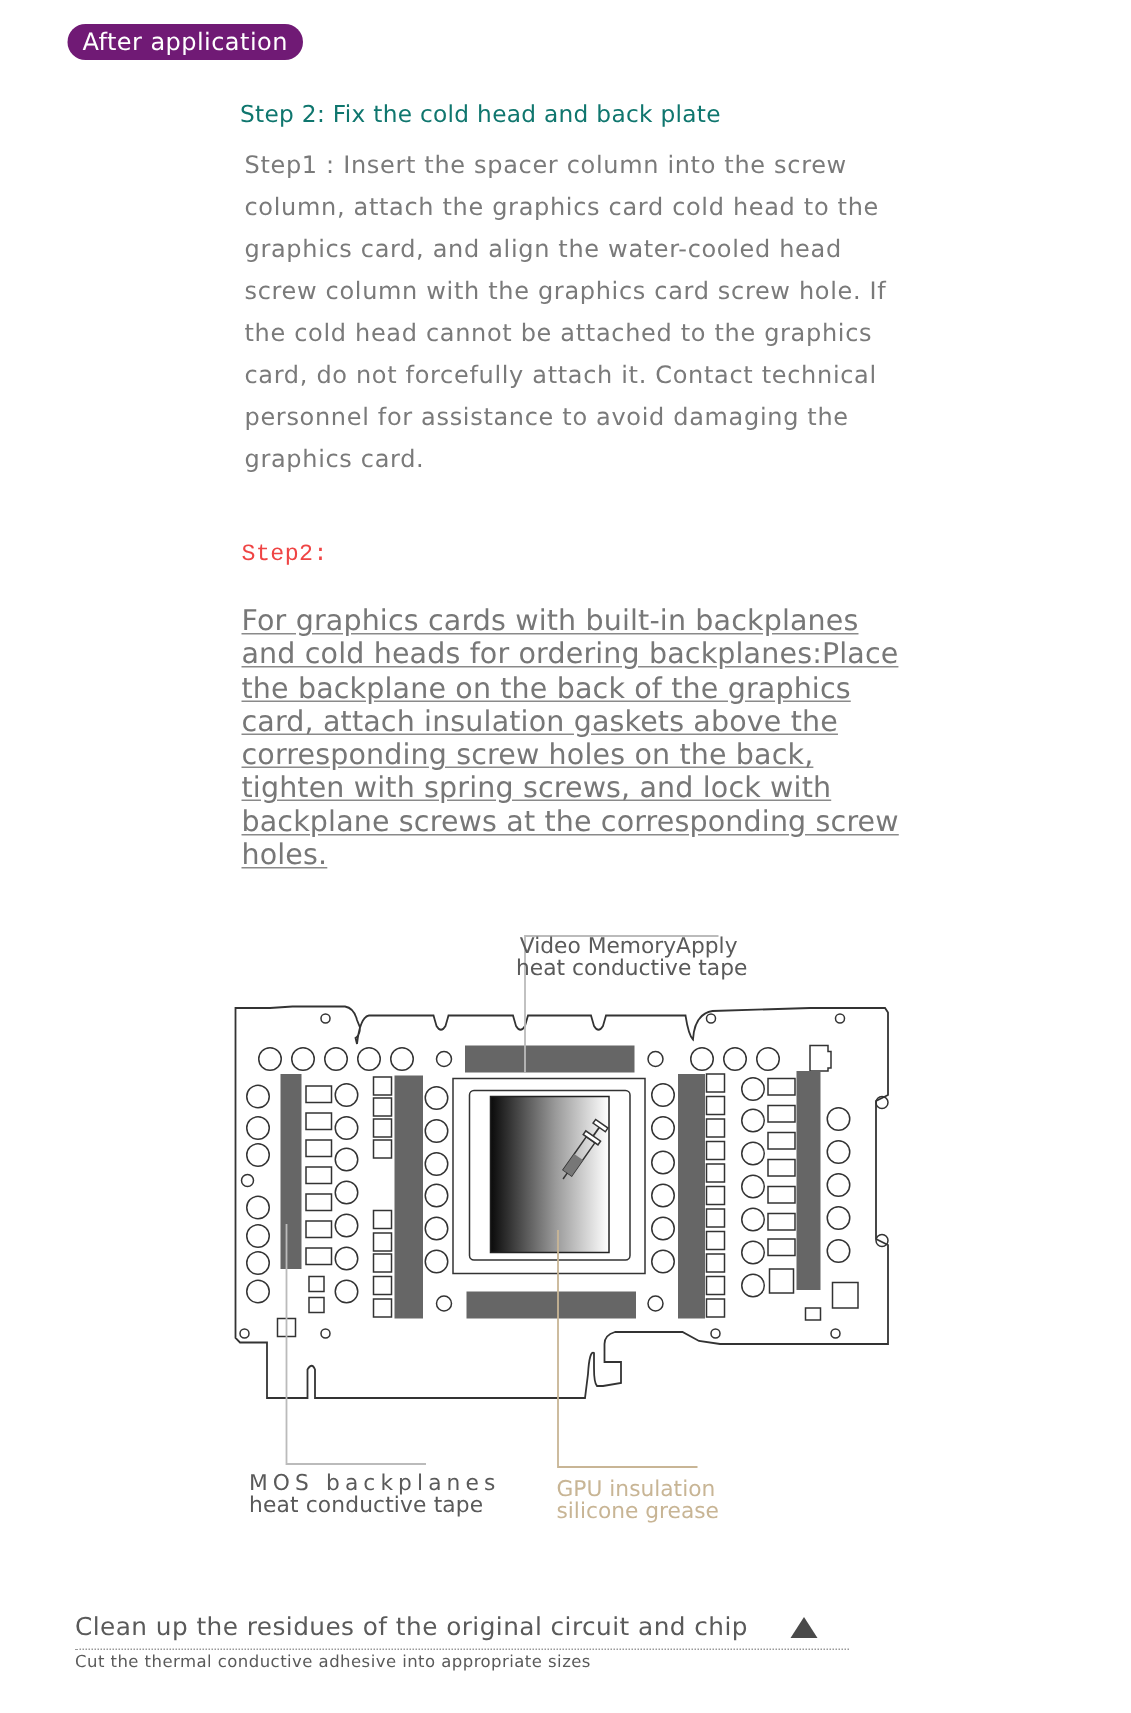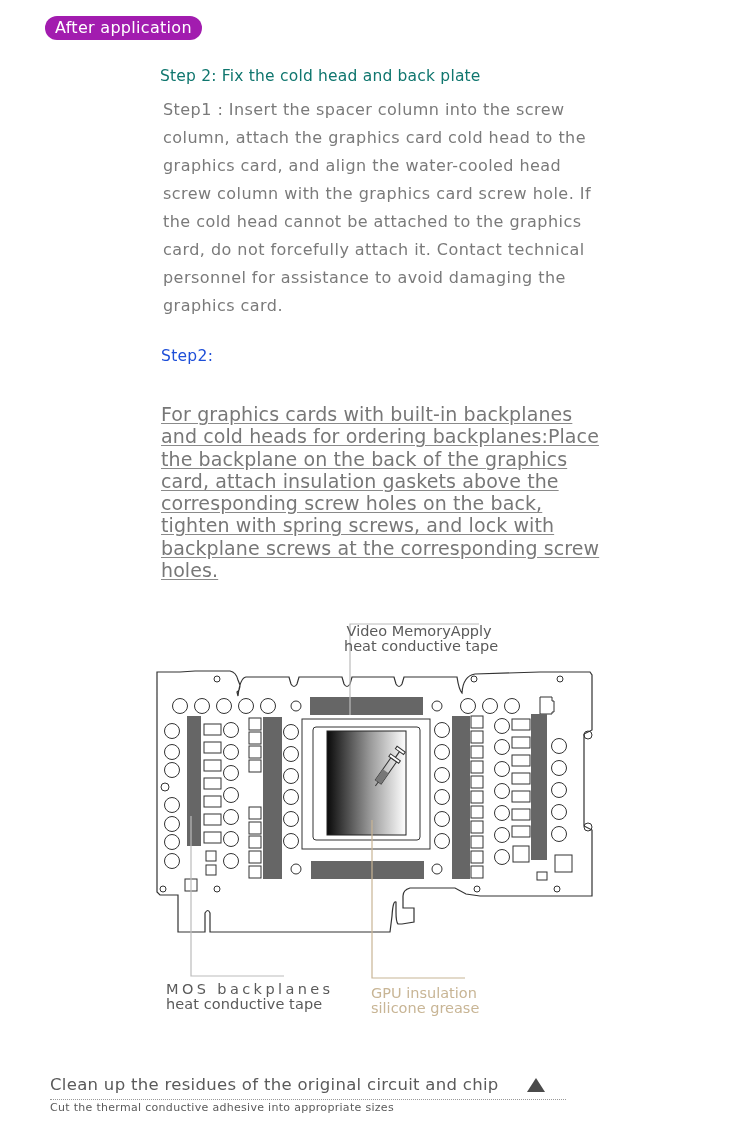--- a/index.html
+++ b/index.html
@@ -1,24 +1,24 @@
 <!DOCTYPE html>
 <html><head>
 <meta charset="utf-8">
 <style>
   html, body { margin: 0; padding: 0; background: #ffffff; }
   body { width: 754px; height: 1142px; position: relative; overflow: hidden;
          font-family: "DejaVu Sans", "Liberation Sans", sans-serif; color: #6a6a6a; }
   .pill { position: absolute; left: 45px; top: 16px; height: 24px; padding: 0 10px;
-          background: #a21caf; color: #ffffff; border-radius: 12px; font-size: 16px;
+          background: #701a75; color: #ffffff; border-radius: 12px; font-size: 16px;
           line-height: 24px; letter-spacing: 0.3px; }
   .heading { position: absolute; left: 160px; top: 67px; font-size: 15.5px; color: #0f766e; letter-spacing: 0.2px; }
   .para1 { position: absolute; left: 163px; top: 96px; width: 450px; font-size: 16px;
            line-height: 28px; color: #7a7a7a; letter-spacing: 0.45px; }
-  .step2 { position: absolute; left: 161px; top: 347px; font-size: 15.5px; color: #1d4ed8; letter-spacing: 0.3px; }
+  .step2 { position: absolute; left: 161px; top: 360px; font-size: 15.5px; color: #ef4444; letter-spacing: 0.3px; font-family: Liberation Mono, monospace; }
   .para2 { position: absolute; left: 161px; top: 403px; width: 440px; font-size: 19px;
            line-height: 22.3px; color: #777777; text-decoration: underline;
            text-decoration-color: #8a8a8a; text-underline-offset: 2px; letter-spacing: 0.1px; }
   .label { position: absolute; font-size: 14.5px; line-height: 15px; color: #5a5a5a; }
   .label.vm { left: 340px; top: 624px; text-align: center; }
   .label.vm span { display: block; }
   .label.vm .l2 { padding-left: 4px; }
   .label.mos { left: 166px; top: 982px; }
   .label.mos .l1 { letter-spacing: 3.4px; display: block; }
   .label.mos .l2 { display: block; letter-spacing: 0.1px; }

